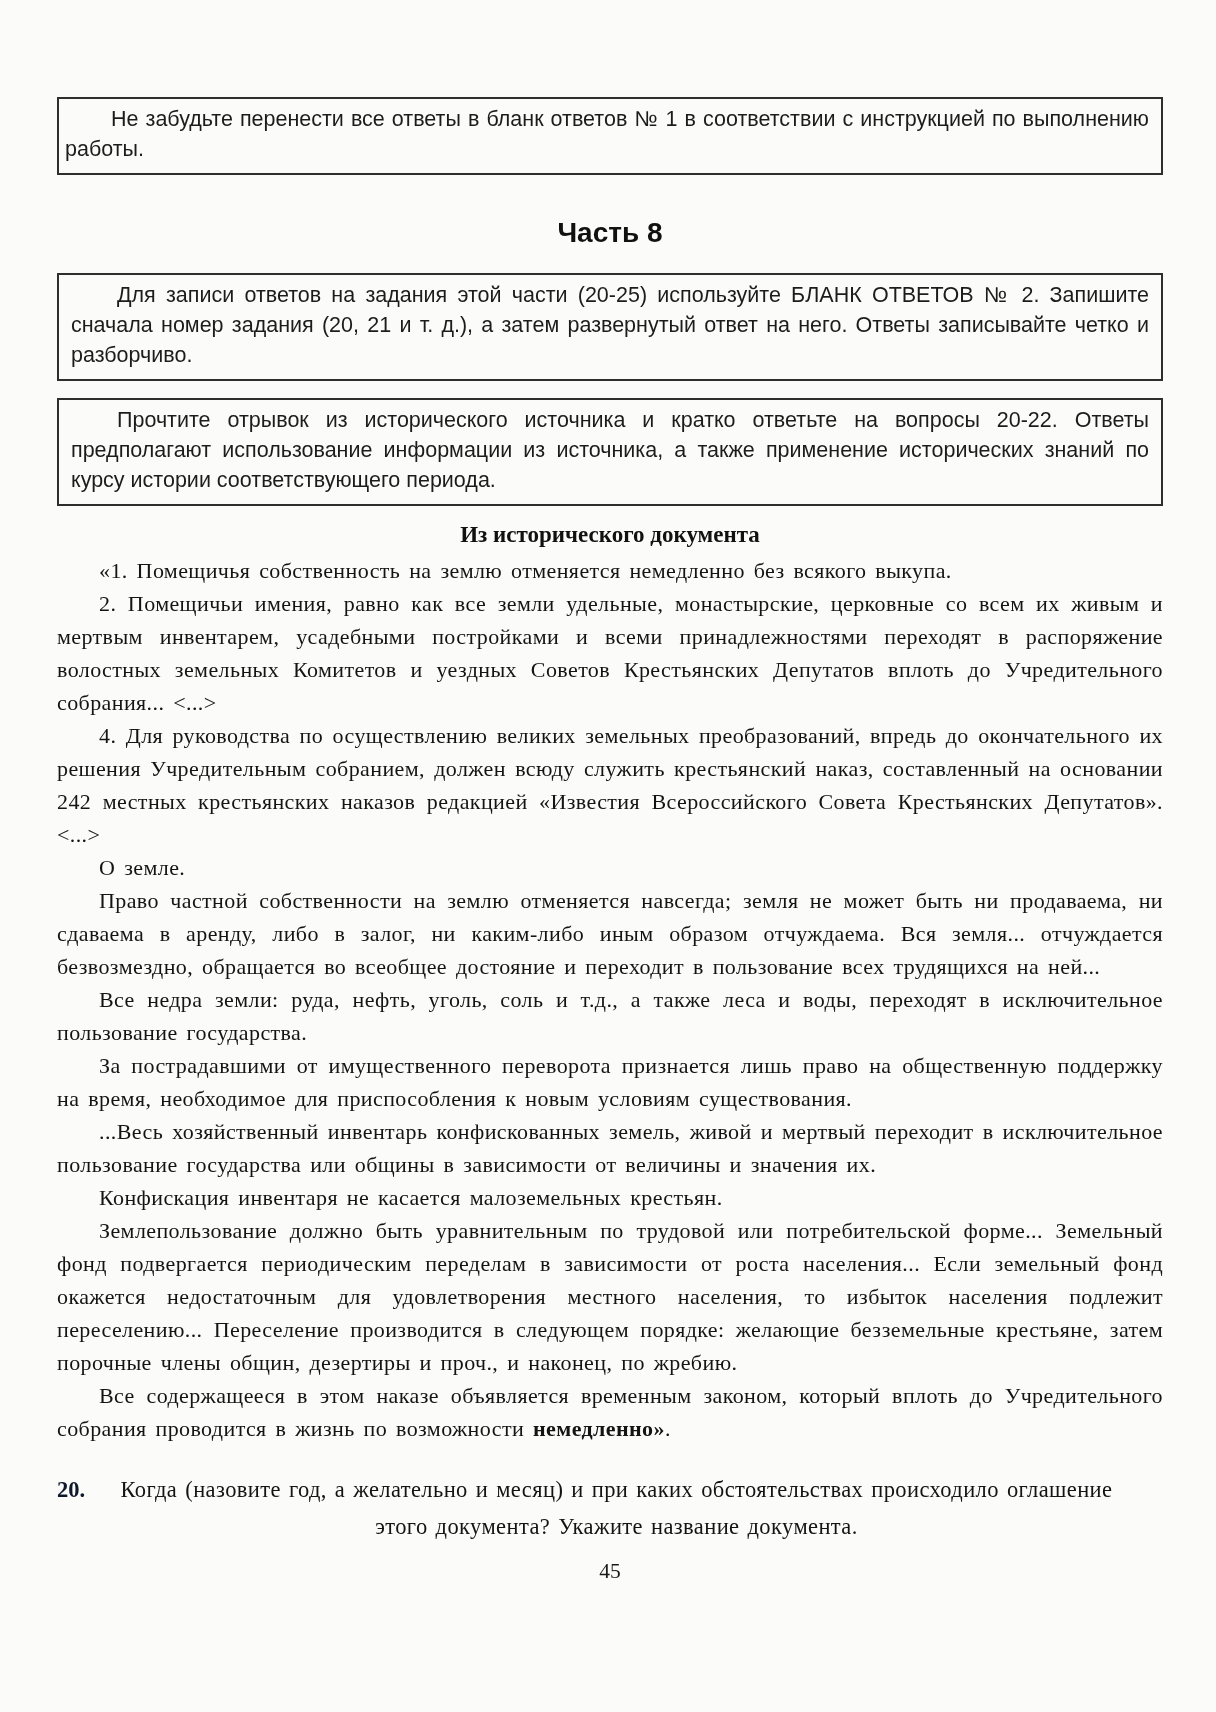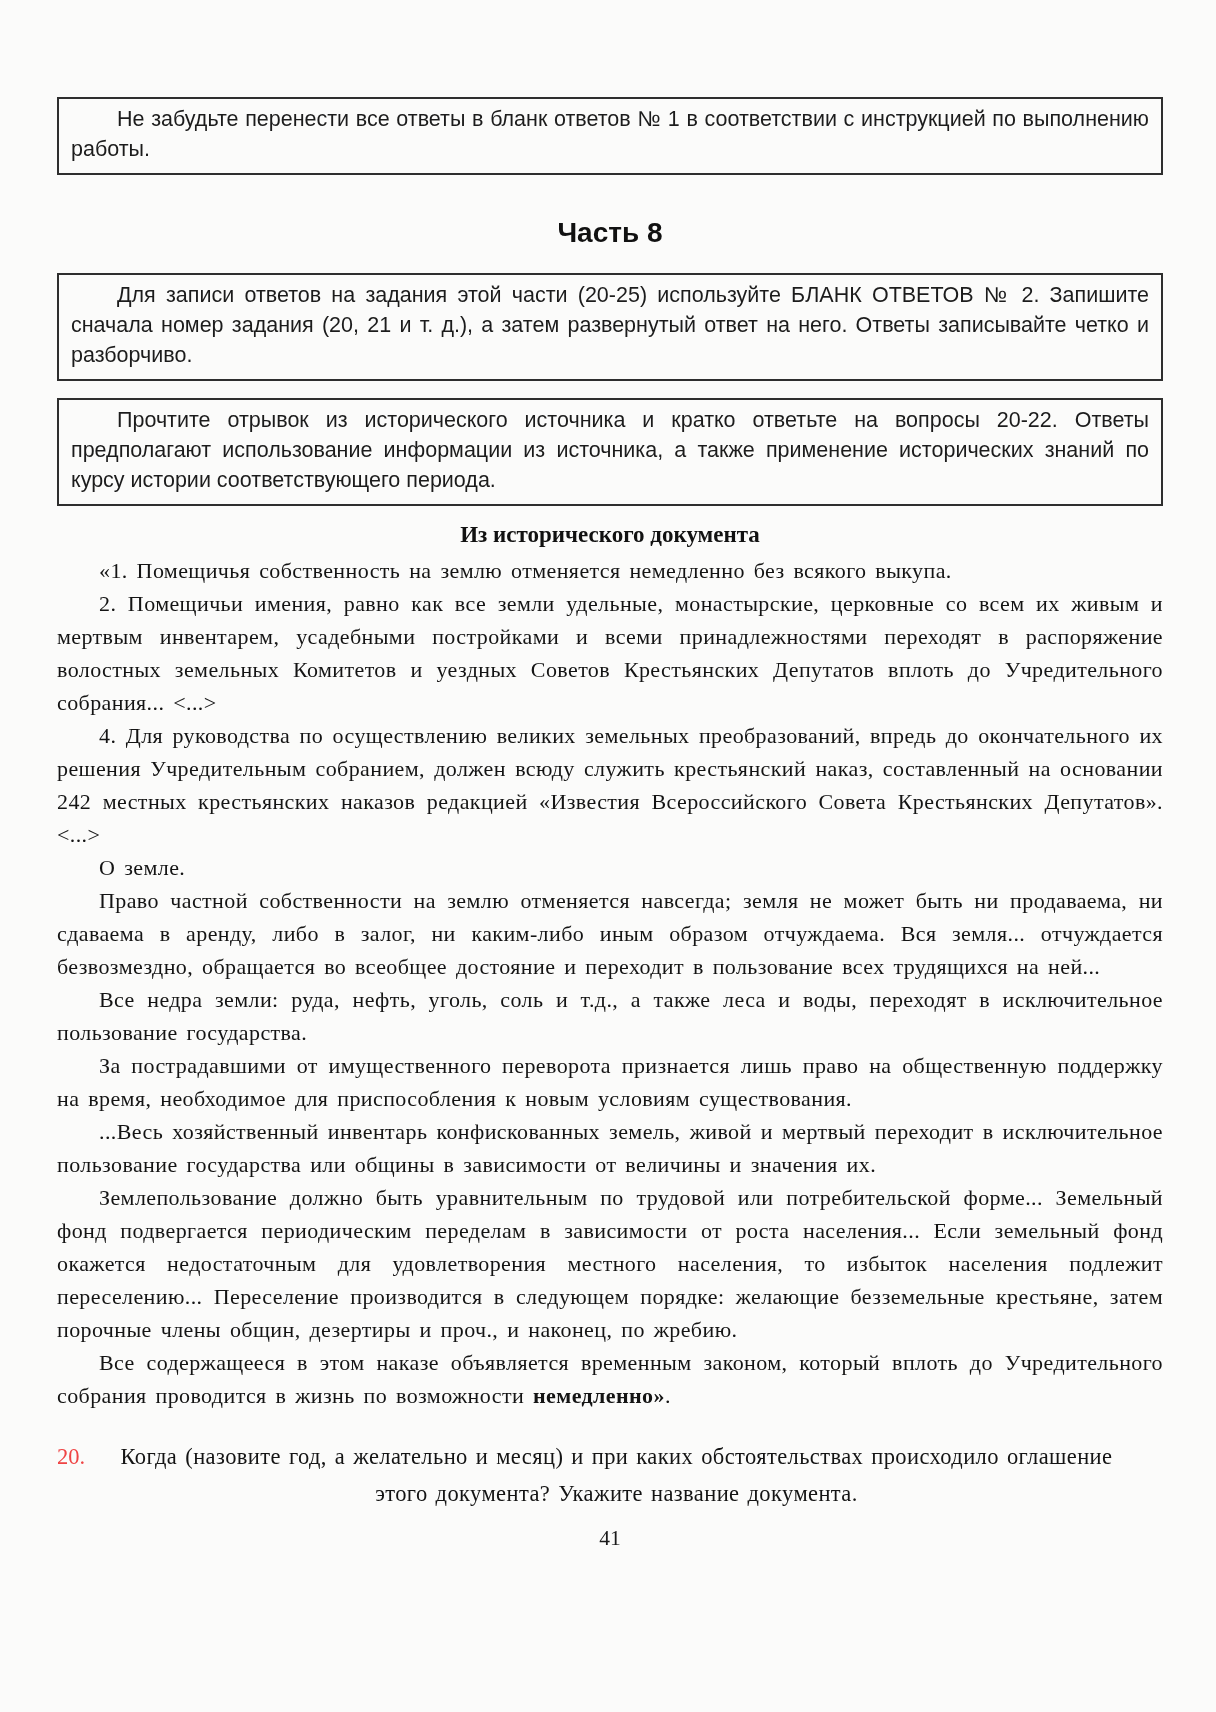--- a/index.html
+++ b/index.html
@@ -19,21 +19,21 @@
   .notice-box {
     border: 2px solid #2e2e2e;
     padding: 5px 12px 9px 12px;
     font-family: "Liberation Sans", sans-serif;
     font-size: 21.5px;
     line-height: 30px;
     text-align: justify;
     color: #1c1c1c;
   }
   .notice-box p { margin: 0; text-indent: 46px; }
-  .box-1 { margin-bottom: 42px; }
+  .box-1 { margin-bottom: 42px; padding-left: 6px; }
   .box-2 { margin-bottom: 17px; }
   .part-heading {
     font-family: "Liberation Sans", sans-serif;
     font-weight: bold;
     font-size: 28px;
     line-height: 32px;
     text-align: center;
     margin: 0 0 24px 0;
     color: #111;
   }
@@ -58,24 +58,24 @@
     color: #141414;
   }
   .doc-para b { font-weight: bold; }
   .question {
     display: flex;
     margin-top: 26px;
     align-items: flex-start;
   }
   .question-number {
     flex: 0 0 62px;
-    font-weight: normal;
+    font-weight: bold;
     font-size: 22.5px;
     line-height: 37px;
-    color: #ef4444;
+    color: #0f172a;
   }
   .question-text {
     flex: 1 1 auto;
     max-width: 995px;
     font-size: 22.5px;
     line-height: 37px;
     letter-spacing: 0.4px;
     word-spacing: 2px;
     text-align: center;
     color: #141414;
@@ -111,24 +111,25 @@
 
   <div class="doc-body">
     <p class="doc-para">«1. Помещичья собственность на землю отменяется немедленно без всякого выкупа.</p>
     <p class="doc-para">2. Помещичьи имения, равно как все земли удельные, монастырские, церковные со всем их живым и мертвым инвентарем, усадебными постройками и всеми принадлежностями переходят в распоряжение волостных земельных Комитетов и уездных Советов Крестьянских Депутатов вплоть до Учредительного собрания... &lt;...&gt;</p>
     <p class="doc-para">4. Для руководства по осуществлению великих земельных преобразований, впредь до окончательного их решения Учредительным собранием, должен всюду служить крестьянский наказ, составленный на основании 242 местных крестьянских наказов редакцией «Известия Всероссийского Совета Крестьянских Депутатов». &lt;...&gt;</p>
     <p class="doc-para">О земле.</p>
     <p class="doc-para">Право частной собственности на землю отменяется навсегда; земля не может быть ни продаваема, ни сдаваема в аренду, либо в залог, ни каким-либо иным образом отчуждаема. Вся земля... отчуждается безвозмездно, обращается во всеобщее достояние и переходит в пользование всех трудящихся на ней...</p>
     <p class="doc-para">Все недра земли: руда, нефть, уголь, соль и т.д., а также леса и воды, переходят в исключительное пользование государства.</p>
     <p class="doc-para">За пострадавшими от имущественного переворота признается лишь право на общественную поддержку на время, необходимое для приспособления к новым условиям существования.</p>
     <p class="doc-para">...Весь хозяйственный инвентарь конфискованных земель, живой и мертвый переходит в исключительное пользование государства или общины в зависимости от величины и значения их.</p>
+    <p class="doc-para">Конфискация инвентаря не касается малоземельных крестьян.</p>
     <p class="doc-para">Землепользование должно быть уравнительным по трудовой или потребительской форме... Земельный фонд подвергается периодическим переделам в зависимости от роста населения... Если земельный фонд окажется недостаточным для удовлетворения местного населения, то избыток населения подлежит переселению... Переселение производится в следующем порядке: желающие безземельные крестьяне, затем порочные члены общин, дезертиры и проч., и наконец, по жребию.</p>
     <p class="doc-para"><span>Все содержащееся в этом наказе объявляется временным законом, который вплоть до Учредительного собрания проводится в жизнь по возможности </span><b>немедленно»</b><span>.</span></p>
   </div>
 
   <div class="question">
     <div class="question-number">20.</div>
     <p class="question-text">Когда (назовите год, а желательно и месяц) и при каких обстоятельствах происходило оглашение этого документа? Укажите название документа.</p>
   </div>
 
-  <div class="page-number">41</div>
+  <div class="page-number">45</div>
 
 </div>
 
 </body></html>

